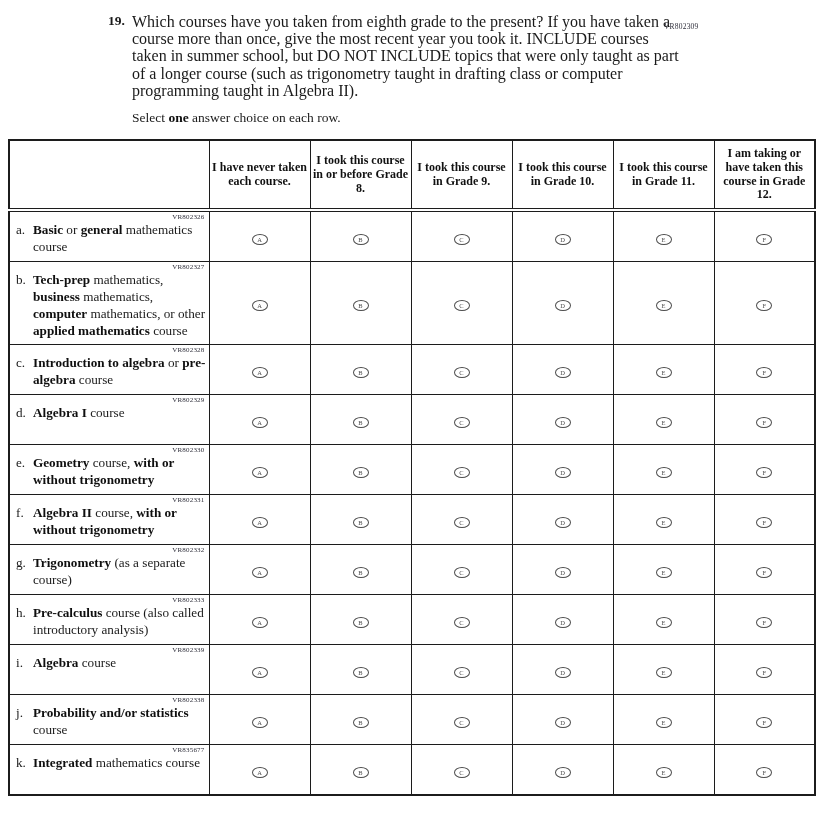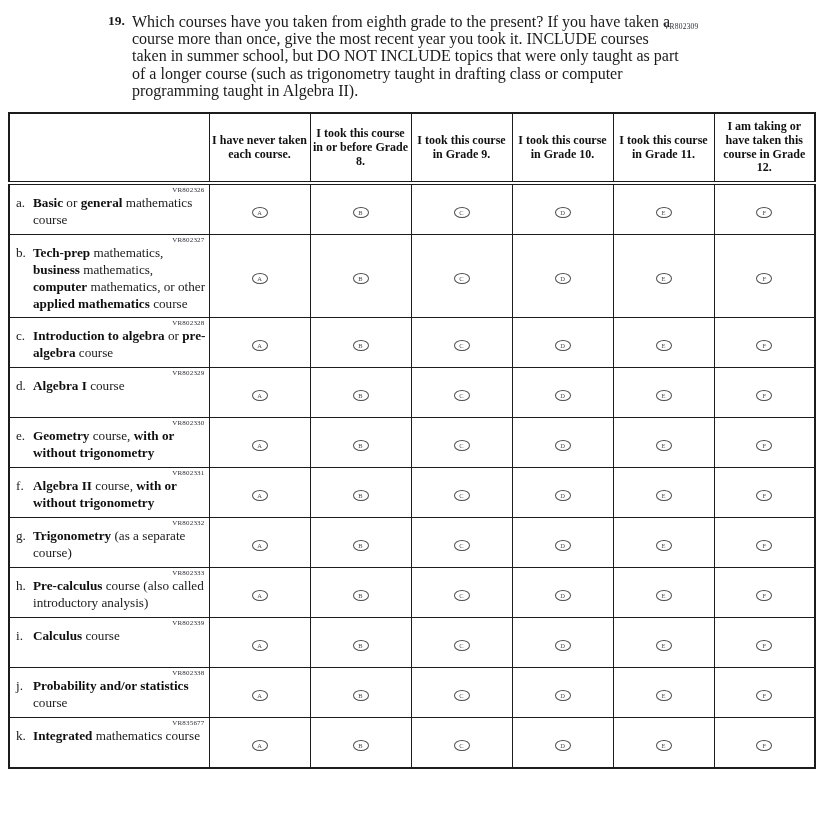--- a/index.html
+++ b/index.html
@@ -116,20 +116,21 @@
 <body>
 
 <div class="page">
 
   <div class="page-code">VR802309</div>
 
   <div class="question">
     <span class="q-num">19.</span>
     <div class="q-body">
       <p class="q-text">Which courses have you taken from eighth grade to the present? If you have taken a course more than once, give the most recent year you took it. INCLUDE courses taken in summer school, but DO NOT INCLUDE topics that were only taught as part of a longer course (such as trigonometry taught in drafting class or computer programming taught in Algebra II).</p>
+      <p class="q-select"><span>Select </span><b>one</b><span> answer choice on each row.</span></p>
     </div>
   </div>
 
   <table class="grid">
     <colgroup>
       <col style="width:200px">
       <col style="width:101px">
         <col style="width:101px">
         <col style="width:101px">
       <col style="width:101px">
@@ -266,21 +267,21 @@
           <td class="option-cell"><span class="bubble">C</span></td>
           <td class="option-cell"><span class="bubble">D</span></td>
           <td class="option-cell"><span class="bubble">E</span></td>
           <td class="option-cell"><span class="bubble">F</span></td>
         </tr>
         <tr>
           <td class="label-cell">
             <div class="row-code">VR802339</div>
             <div class="row-label">
               <span class="row-prefix">i.</span>
-              <span class="row-text"><b>Calculus</b><span> course</span></span>
+              <span class="row-text"><b>Algebra</b><span> course</span></span>
             </div>
           </td>
           <td class="option-cell"><span class="bubble">A</span></td>
           <td class="option-cell"><span class="bubble">B</span></td>
           <td class="option-cell"><span class="bubble">C</span></td>
           <td class="option-cell"><span class="bubble">D</span></td>
           <td class="option-cell"><span class="bubble">E</span></td>
           <td class="option-cell"><span class="bubble">F</span></td>
         </tr>
         <tr>

